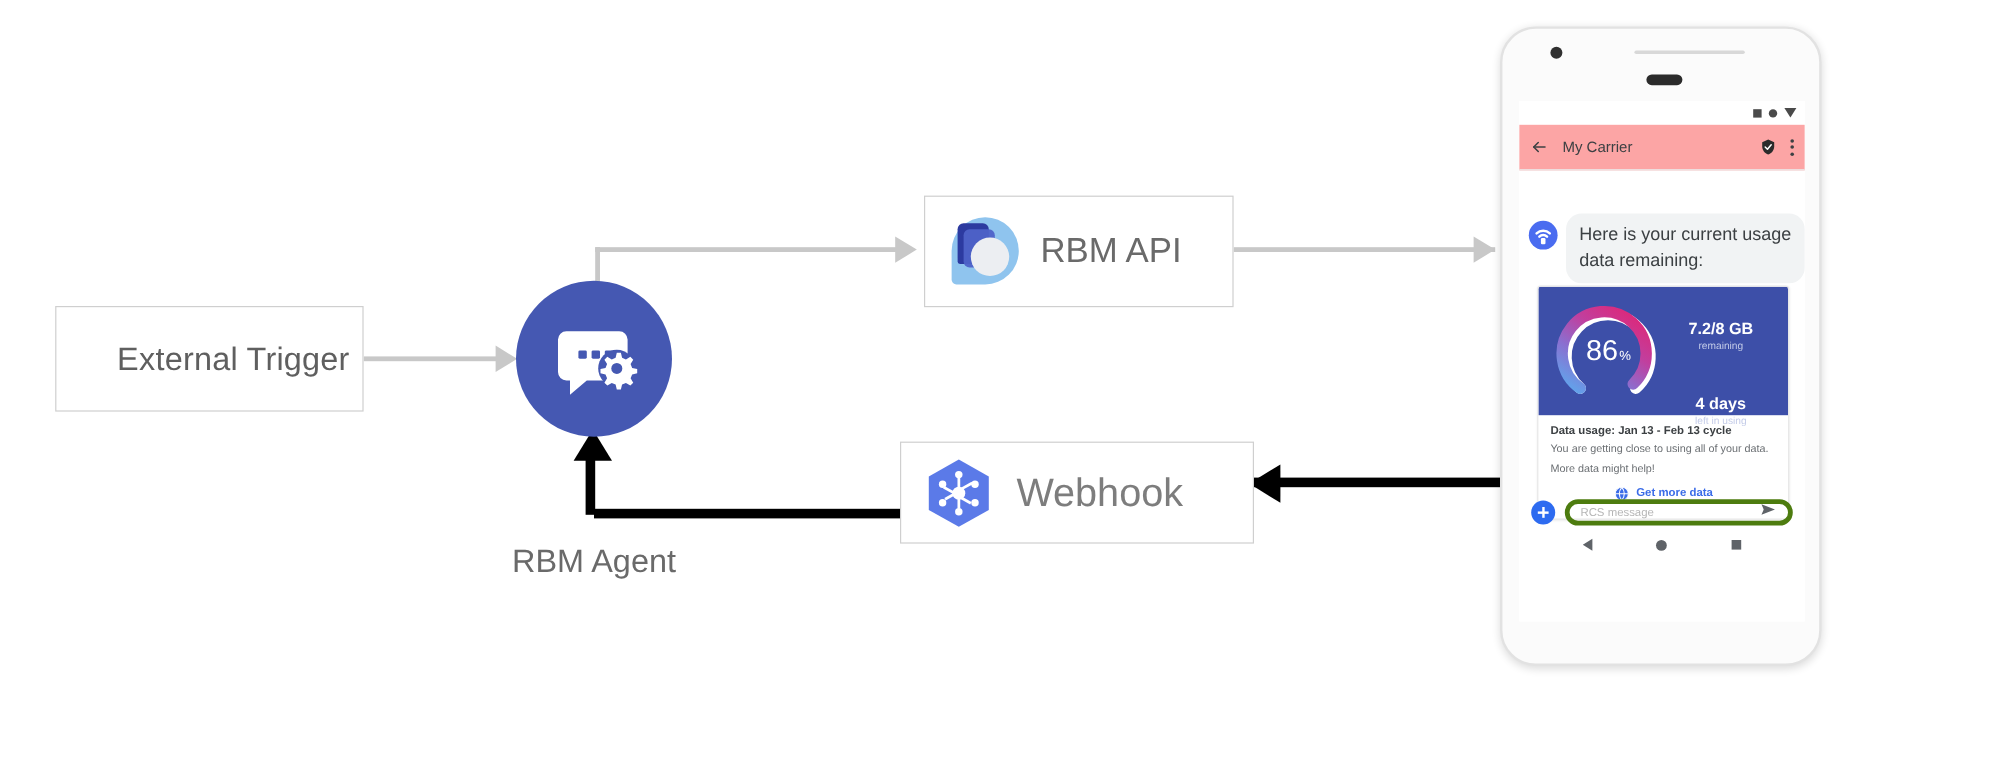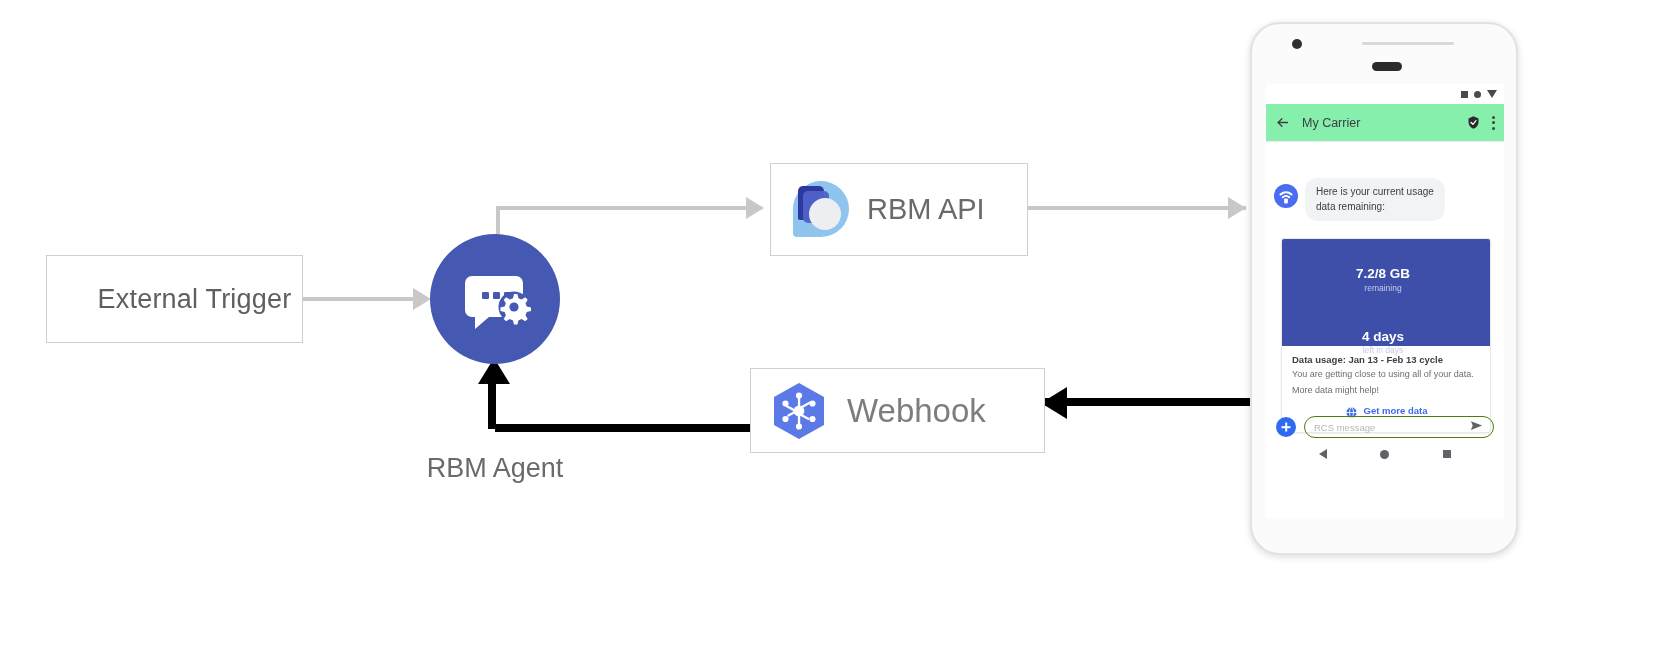--- a/index.html
+++ b/index.html
@@ -129,41 +129,41 @@
   }
   .sb-ico{width:7px;height:7px;background:#4a4a4a;}
   .sb-ico.circle{border-radius:50%;}
   .sb-ico.tri{
     width:0;height:0;background:transparent;
     border-left:5px solid transparent;border-right:5px solid transparent;
     border-top:8px solid #4a4a4a;
   }
   #appbar{
     position:absolute;left:0;top:20px;width:100%;height:38px;
-    background:#86efac;border-bottom:1px solid #ececec;
+    background:#fca5a5;border-bottom:1px solid #ececec;
     display:flex;align-items:center;padding:0 9px;box-sizing:border-box;
   }
   #appbar .title{font-size:12.5px;color:#3c4043;margin-left:12px;flex:1;}
   .back-arrow{width:15px;height:15px;}
   .shield{width:15px;height:15px;}
   .dots-v{display:flex;flex-direction:column;gap:2.5px;margin-left:11px;}
   .dots-v i{width:3px;height:3px;border-radius:50%;background:#3c4043;display:block;}
 
   #convo{position:absolute;left:0;top:59px;width:100%;bottom:52px;background:#fff;}
 
   #bot-row{position:absolute;left:8px;top:35px;display:flex;align-items:flex-start;}
   #bot-avatar{
     width:24px;height:24px;border-radius:50%;background:#4a6cf0;
     flex:0 0 24px;margin-top:6px;position:relative;
   }
   #bubble{
     margin-left:7px;background:#f1f3f4;border-radius:13px;
     padding:7px 11px;max-width:178px;
   }
-  #bubble .txt{font-size:10px;line-height:1.45;color:#3c4043;}
+  #bubble .txt{font-size:15px;line-height:1.45;color:#3c4043;}
 
   #rich-card{
     position:absolute;left:15px;top:95px;width:208px;
     background:#ffffff;border:1px solid #e8e8e8;border-radius:3px;
     box-shadow:0 1px 2px rgba(0,0,0,.07);overflow:hidden;
   }
   #card-hero{
     position:relative;height:107px;background:#3d4fa8;
     display:flex;align-items:center;
   }
@@ -194,21 +194,21 @@
   #plus-btn{
     width:20px;height:20px;border-radius:50%;background:#2d6bf0;
     flex:0 0 20px;position:relative;
   }
   #plus-btn:before,#plus-btn:after{
     content:"";position:absolute;background:#fff;left:50%;top:50%;
   }
   #plus-btn:before{width:9px;height:1.6px;transform:translate(-50%,-50%);}
   #plus-btn:after{width:1.6px;height:9px;transform:translate(-50%,-50%);}
   #msg-field{
-    flex:1;margin-left:8px;height:22px;border:1px solid #4d7c0f;border-radius:12px;
+    flex:1;margin-left:8px;height:22px;border:4px solid #4d7c0f;border-radius:12px;
     display:flex;align-items:center;padding:0 9px;box-sizing:border-box;
   }
   #msg-field .ph{font-size:9.5px;color:#b6b6b6;flex:1;}
 
   #navbar{
     position:absolute;left:0;bottom:0;width:100%;height:24px;
     display:flex;align-items:center;justify-content:space-around;
     padding:0 26px;box-sizing:border-box;
   }
   .nv-back{width:0;height:0;border-top:5px solid transparent;border-bottom:5px solid transparent;border-right:8px solid #5f6368;}
@@ -343,26 +343,44 @@
             </svg>
           </div>
           <div id="bubble">
             <div class="txt">Here is your current usage</div>
             <div class="txt">data remaining:</div>
           </div>
         </div>
 
         <div id="rich-card">
           <div id="card-hero">
+            <div id="gauge">
+              <svg width="88" height="88" viewBox="0 0 88 88">
+                <defs>
+                  <linearGradient id="gaugeGrad" x1="0%" y1="100%" x2="75%" y2="0%">
+                    <stop offset="0%" stop-color="#5da9ee"></stop>
+                    <stop offset="38%" stop-color="#8a6fd0"></stop>
+                    <stop offset="70%" stop-color="#c13f9e"></stop>
+                    <stop offset="100%" stop-color="#d92b7e"></stop>
+                  </linearGradient>
+                </defs>
+                <path d="M 20.9 74.5 A 35 35 0 1 1 67.1 74.5" fill="none" stroke="#ffffff" stroke-width="9.5" stroke-linecap="round"></path>
+                <path d="M 20.9 74.5 A 35 35 0 1 1 65.0 71.0" fill="none" stroke="url(#gaugeGrad)" stroke-width="9.5" stroke-linecap="round" stroke-dasharray="176 300"></path>
+              </svg>
+              <div class="pct">
+                <span>86</span>
+                  <sup>%</sup>
+              </div>
+            </div>
             <div id="hero-right">
               <div class="big">7.2/8 GB</div>
               <div class="sub">remaining</div>
               <div class="grp2">
                 <div class="big">4 days</div>
-                <div class="sub">left in days</div>
+                <div class="sub">left in using</div>
               </div>
             </div>
           </div>
           <div id="card-body">
             <div class="h">Data usage: Jan 13 - Feb 13 cycle</div>
             <div class="p">You are getting close to using all of your data.</div>
             <div class="p">More data might help!</div>
             <div id="card-action">
               <span>
                 <svg width="13" height="13" viewBox="0 0 24 24">

